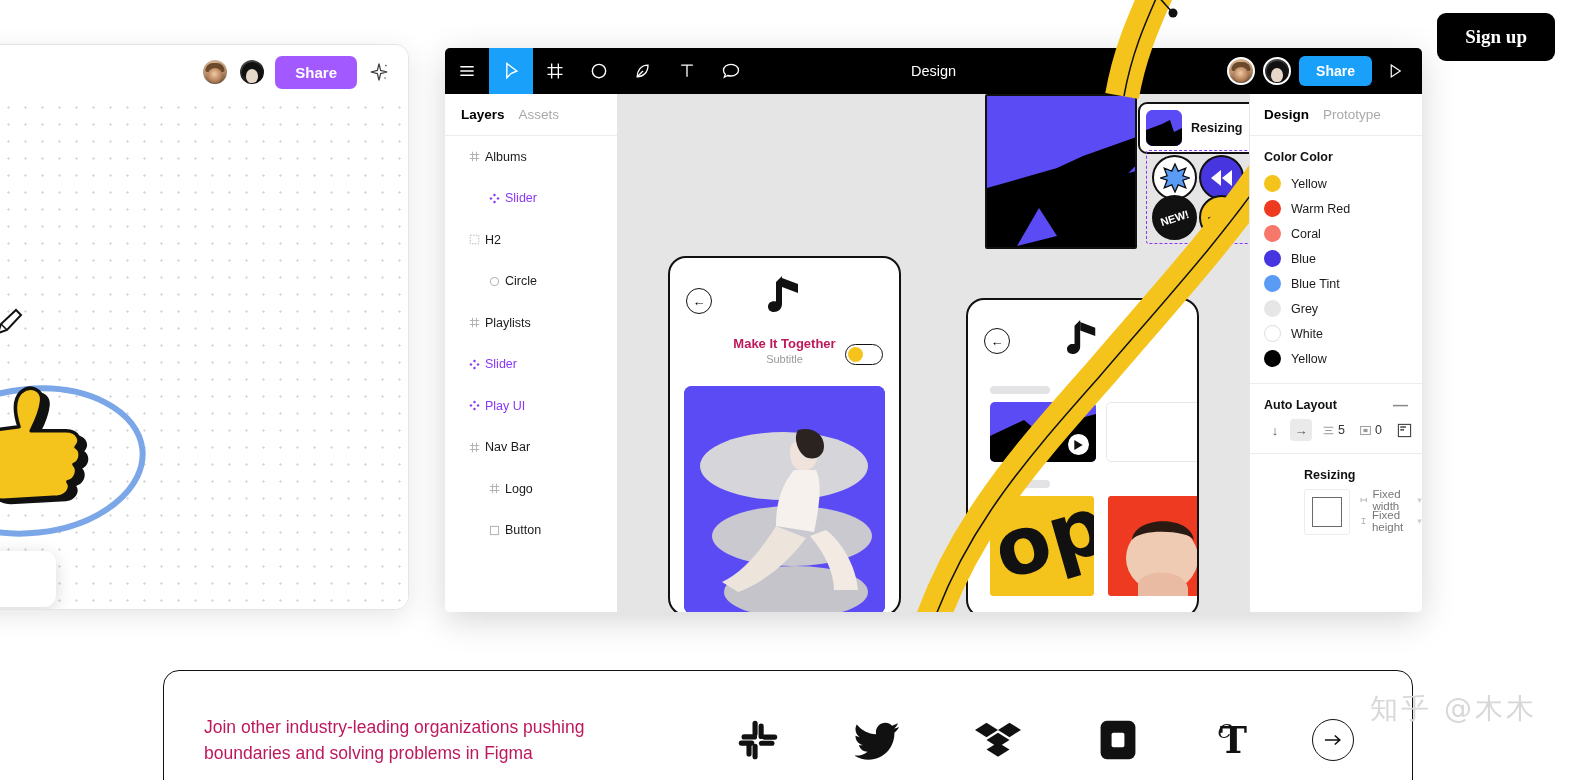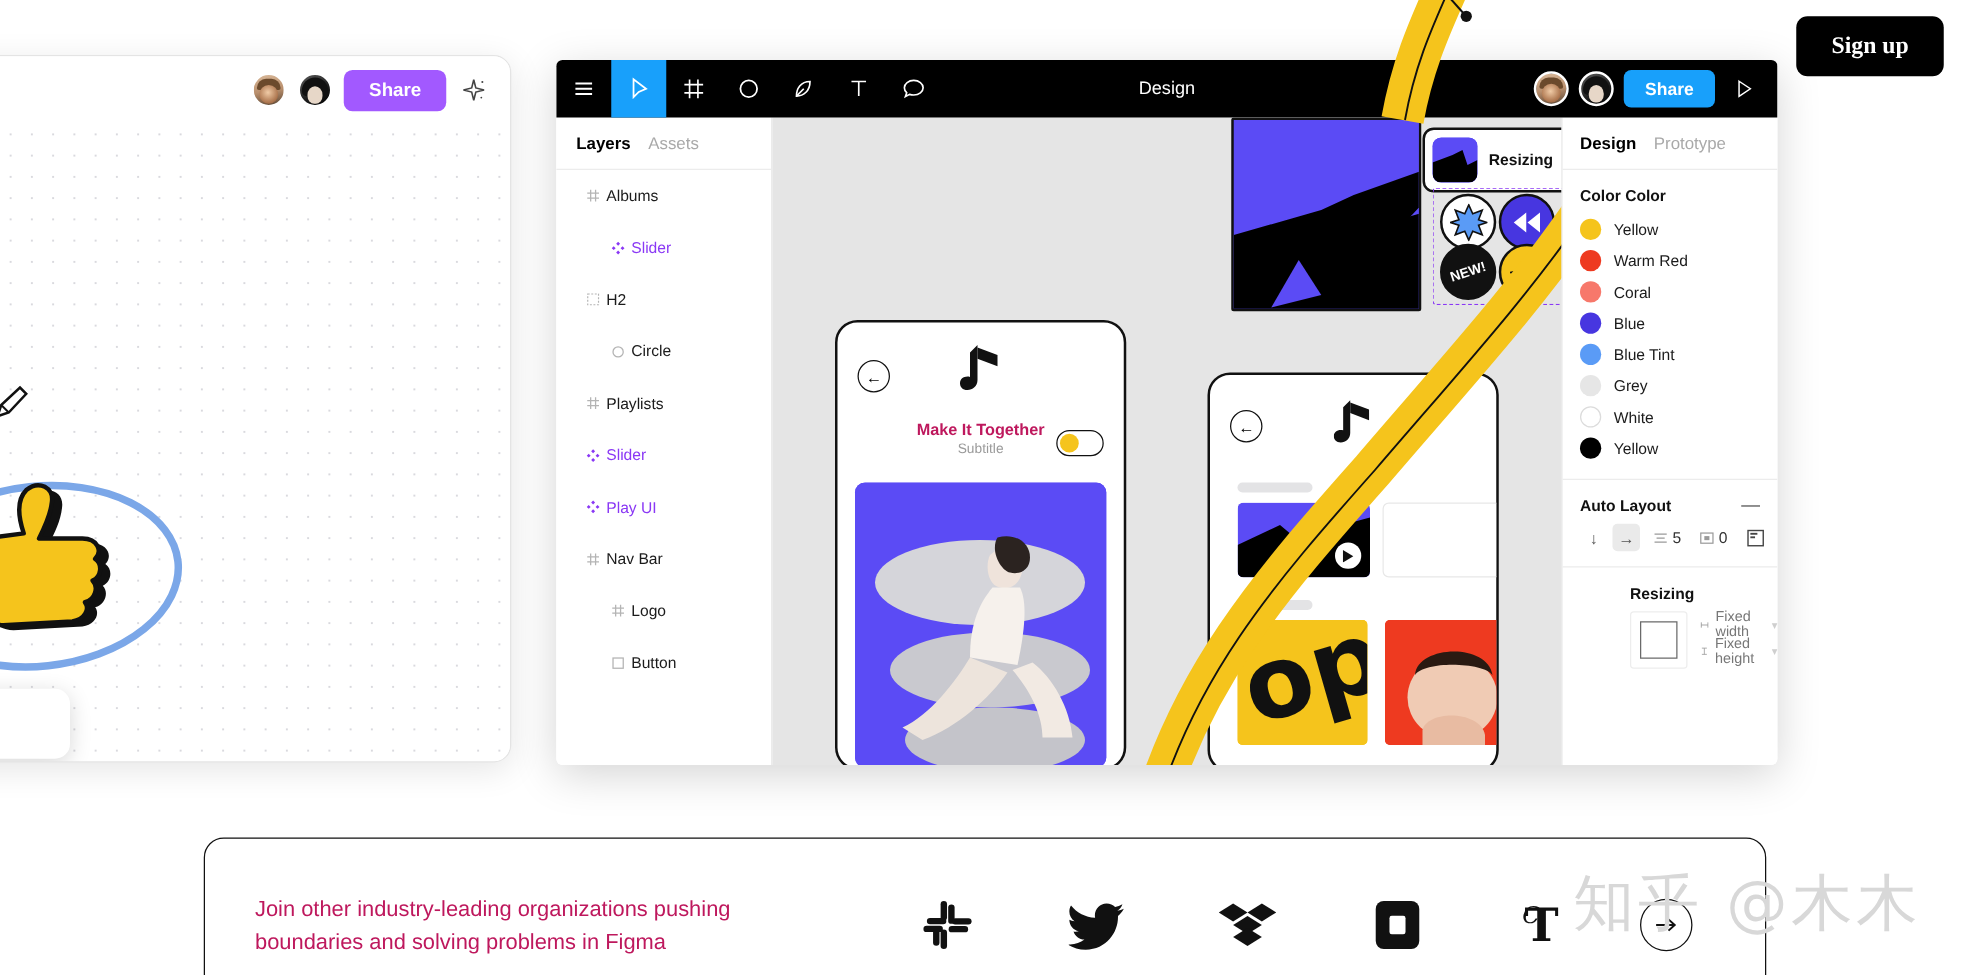--- a/index.html
+++ b/index.html
@@ -170,21 +170,21 @@
                background: transparent; }
 
   .signup {
     position: absolute; right: 20px; top: 13px;
     background: #000; color: #fff; border: none; border-radius: 9px;
     font-size: 19px; font-weight: 700; padding: 13px 28px; cursor: pointer;
     font-family: Liberation Serif, serif; z-index: 40;
   }
 
   .watermark {
-    position: absolute; right: 38px; top: 690px; font-size: 49px;
+    position: absolute; right: 38px; top: 690px; font-size: 28px;
     color: #d8d8d8; letter-spacing: 3px; font-family: "DejaVu Sans", sans-serif;
     user-select: none; z-index: 3;
   }
 </style>
 </head>
 <body>
 
 <div id="stage">
 
   <div class="figjam">

